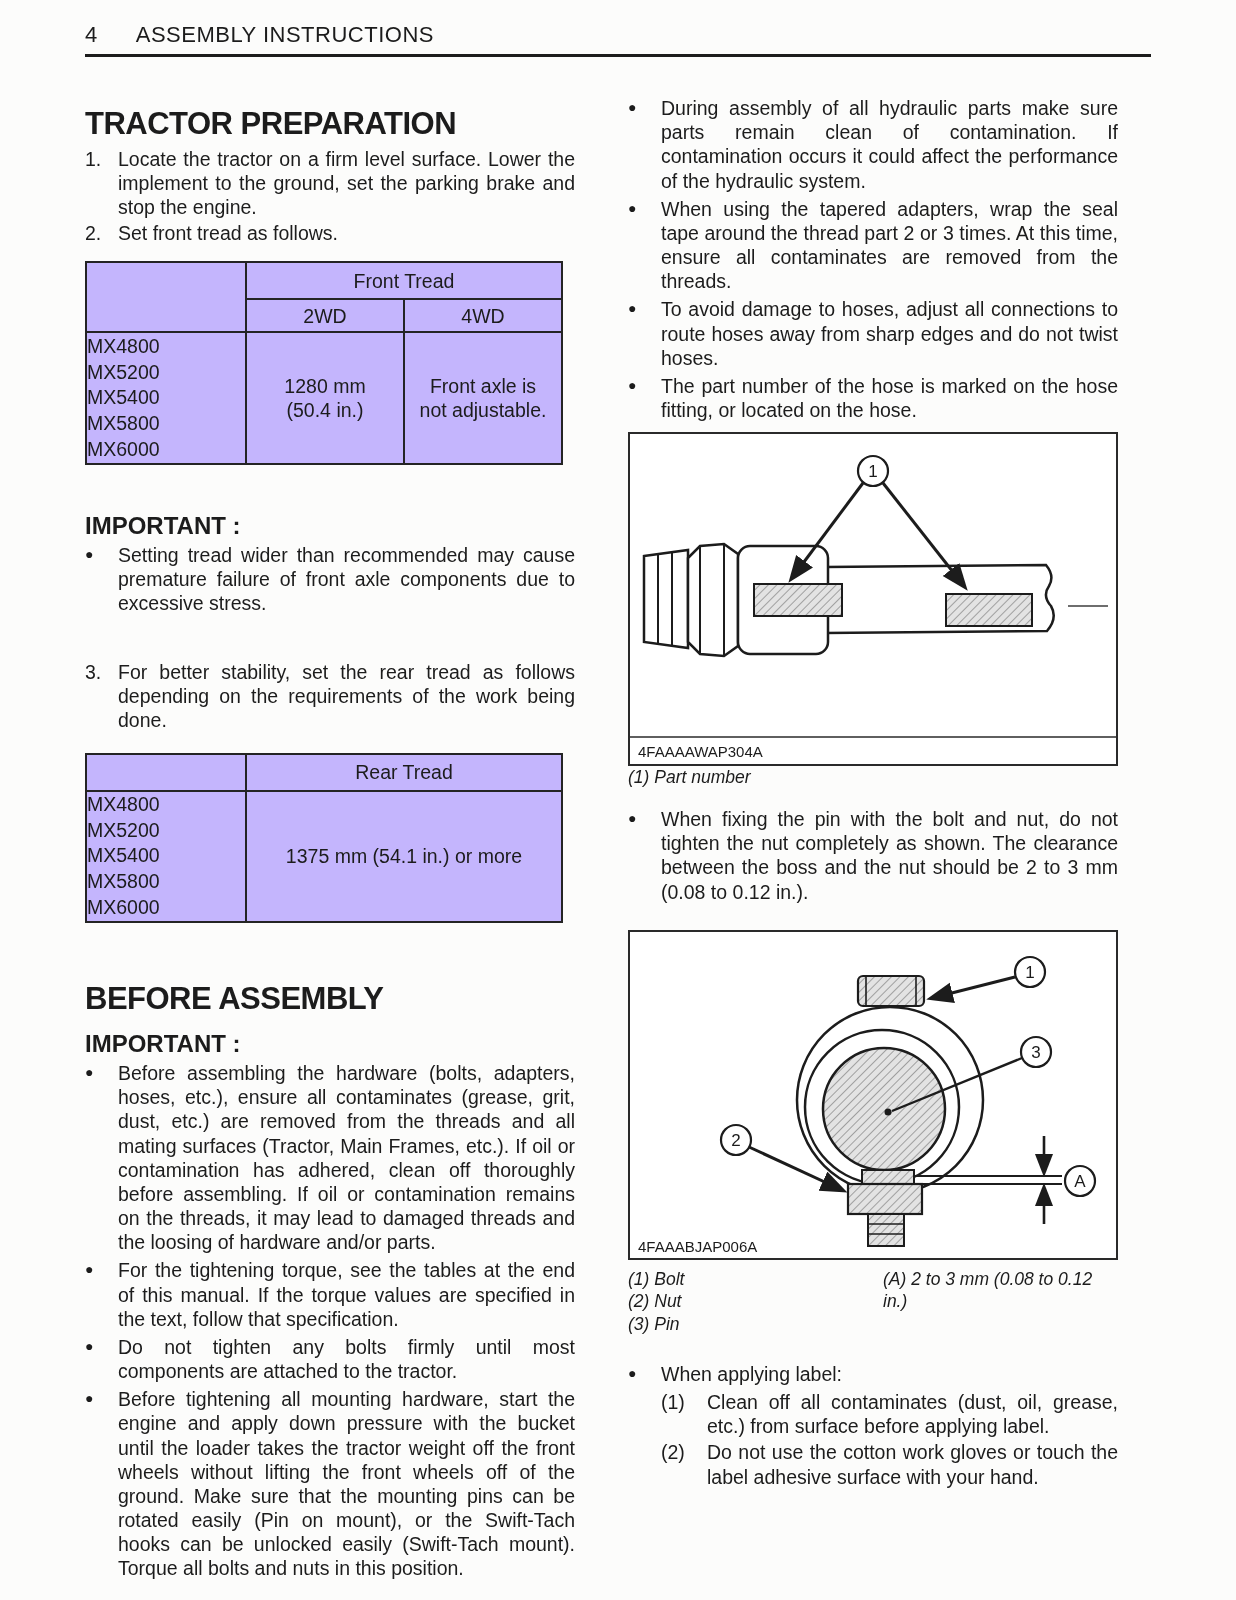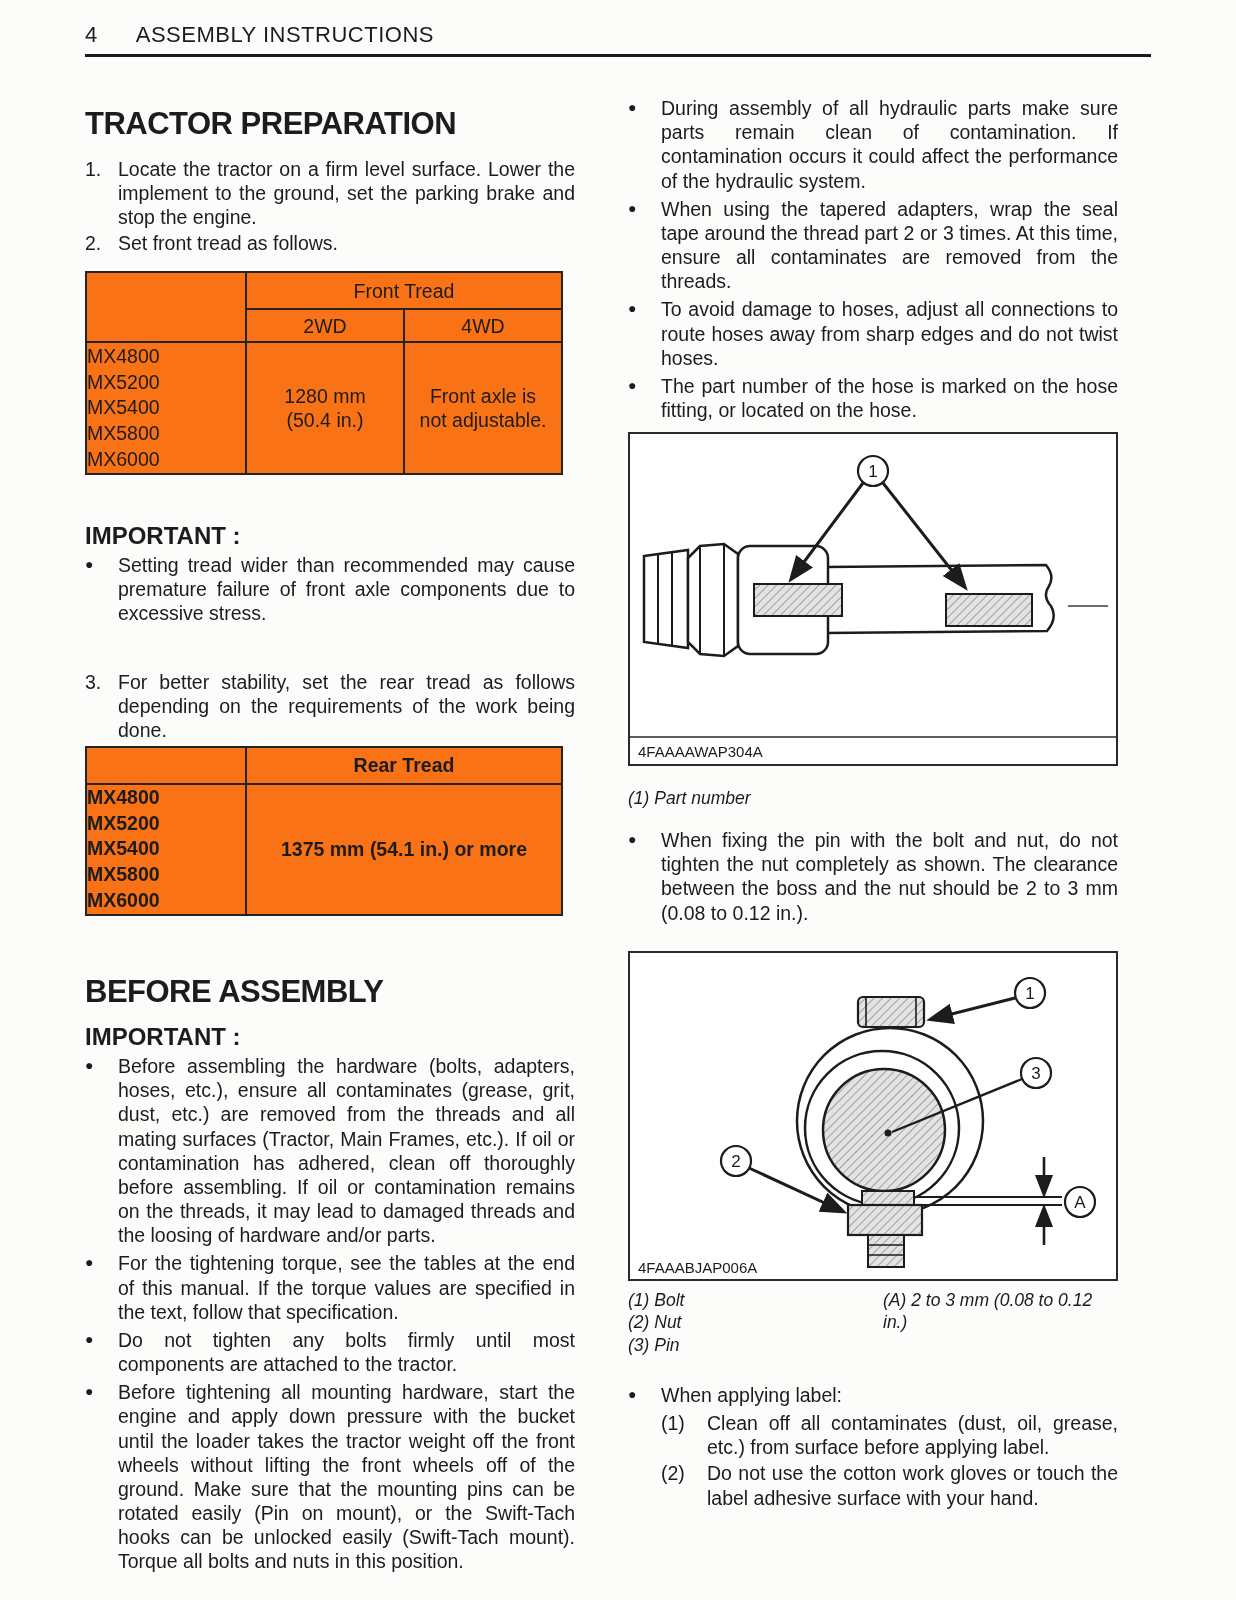--- a/index.html
+++ b/index.html
@@ -17,59 +17,59 @@
   .hdr { position:absolute; left:85px; top:22px; width:1068px; }
   .hdr-row { display:flex; align-items:baseline; gap:38px; font-size:22px; letter-spacing:.5px; }
   .hdr-rule { position:absolute; left:85px; top:54px; width:1066px; height:3px; background:#1c1c1c; }
 
   
   .col { position:absolute; top:96px; width:490px; font-size:19.5px; line-height:1.24; }
   .col-left  { left:85px;  }
   .col-right { left:628px; }
 
   h1.sec { font-size:31px; font-weight:700; letter-spacing:-0.5px; line-height:1.05; }
-  .sec1 { margin-top:12px; margin-bottom:16px; }
+  .sec1 { margin-top:12px; margin-bottom:6px; }
   .sec2 { margin-top:60px; margin-bottom:14px; }
 
   .olrow { display:flex; }
   .olrow .num { flex:0 0 33px; }
   .olrow .txt { flex:1; text-align:justify; }
   .olrow + .olrow { margin-top:2px; }
 
   .imp-label { font-weight:700; font-size:24px; margin-bottom:2px; }
   .bul { display:flex; margin-bottom:4px; }
   .bul .dot { flex:0 0 33px; font-size:14px; padding-top:3px; }
   .bul .txt { flex:1; text-align:justify; }
 
   
-  table.dt { border-collapse:collapse; width:478px; table-layout:fixed; background:#f97316;border-radius:6px; }
+  table.dt { border-collapse:collapse; width:478px; table-layout:fixed; background:#c4b5fd;border-radius:6px; }
   table.dt td { border:2px solid #242424; text-align:center; vertical-align:middle; font-size:19.5px; }
   .dt .h1 { height:37px; }
   .dt .h2 { height:33px; }
   .models { line-height:1.32; text-align:left; }
 
   .t1 { margin-top:16px; }
   .t1 td.c0 { width:160px; }
   .t1 .body td { height:132px; }
-  .t2 { margin-top:4px;font-weight:bold; }
+  .t2 { margin-top:21px; }
   .t2 td.c0 { width:160px; }
   .t2 .body td { height:125px; }
 
   .gap-imp1 { margin-top:46px; }
   .gap-step3 { margin-top:44px; }
 
   
   .fig { background:#fff; border:2px solid #2a2a2a; width:490px; position:relative; }
   .fig svg { display:block; }
   .figcode { font-size:15px; }
 
   .fig1 { margin-top:10px; }
   .fig2 { margin-top:26px; }
 
-  .cap { font-style:italic; font-size:17.5px; margin-top:21px; line-height:1.3; }
+  .cap { font-style:italic; font-size:17.5px; margin-top:0; line-height:1.3; }
   .cap .ind { padding-left:26px; }
   .cap2 { display:flex; margin-top:8px; }
   .cap2 .c2l { flex:0 0 255px; }
   .cap2 .c2r { flex:1; }
   .subol { display:flex; margin-top:2px; }
   .subol .snum { flex:0 0 46px; }
   .subol .stxt { flex:1; text-align:justify; }
   .sub-wrap { padding-left:33px; }
 
   .mt18 { margin-top:18px; }

